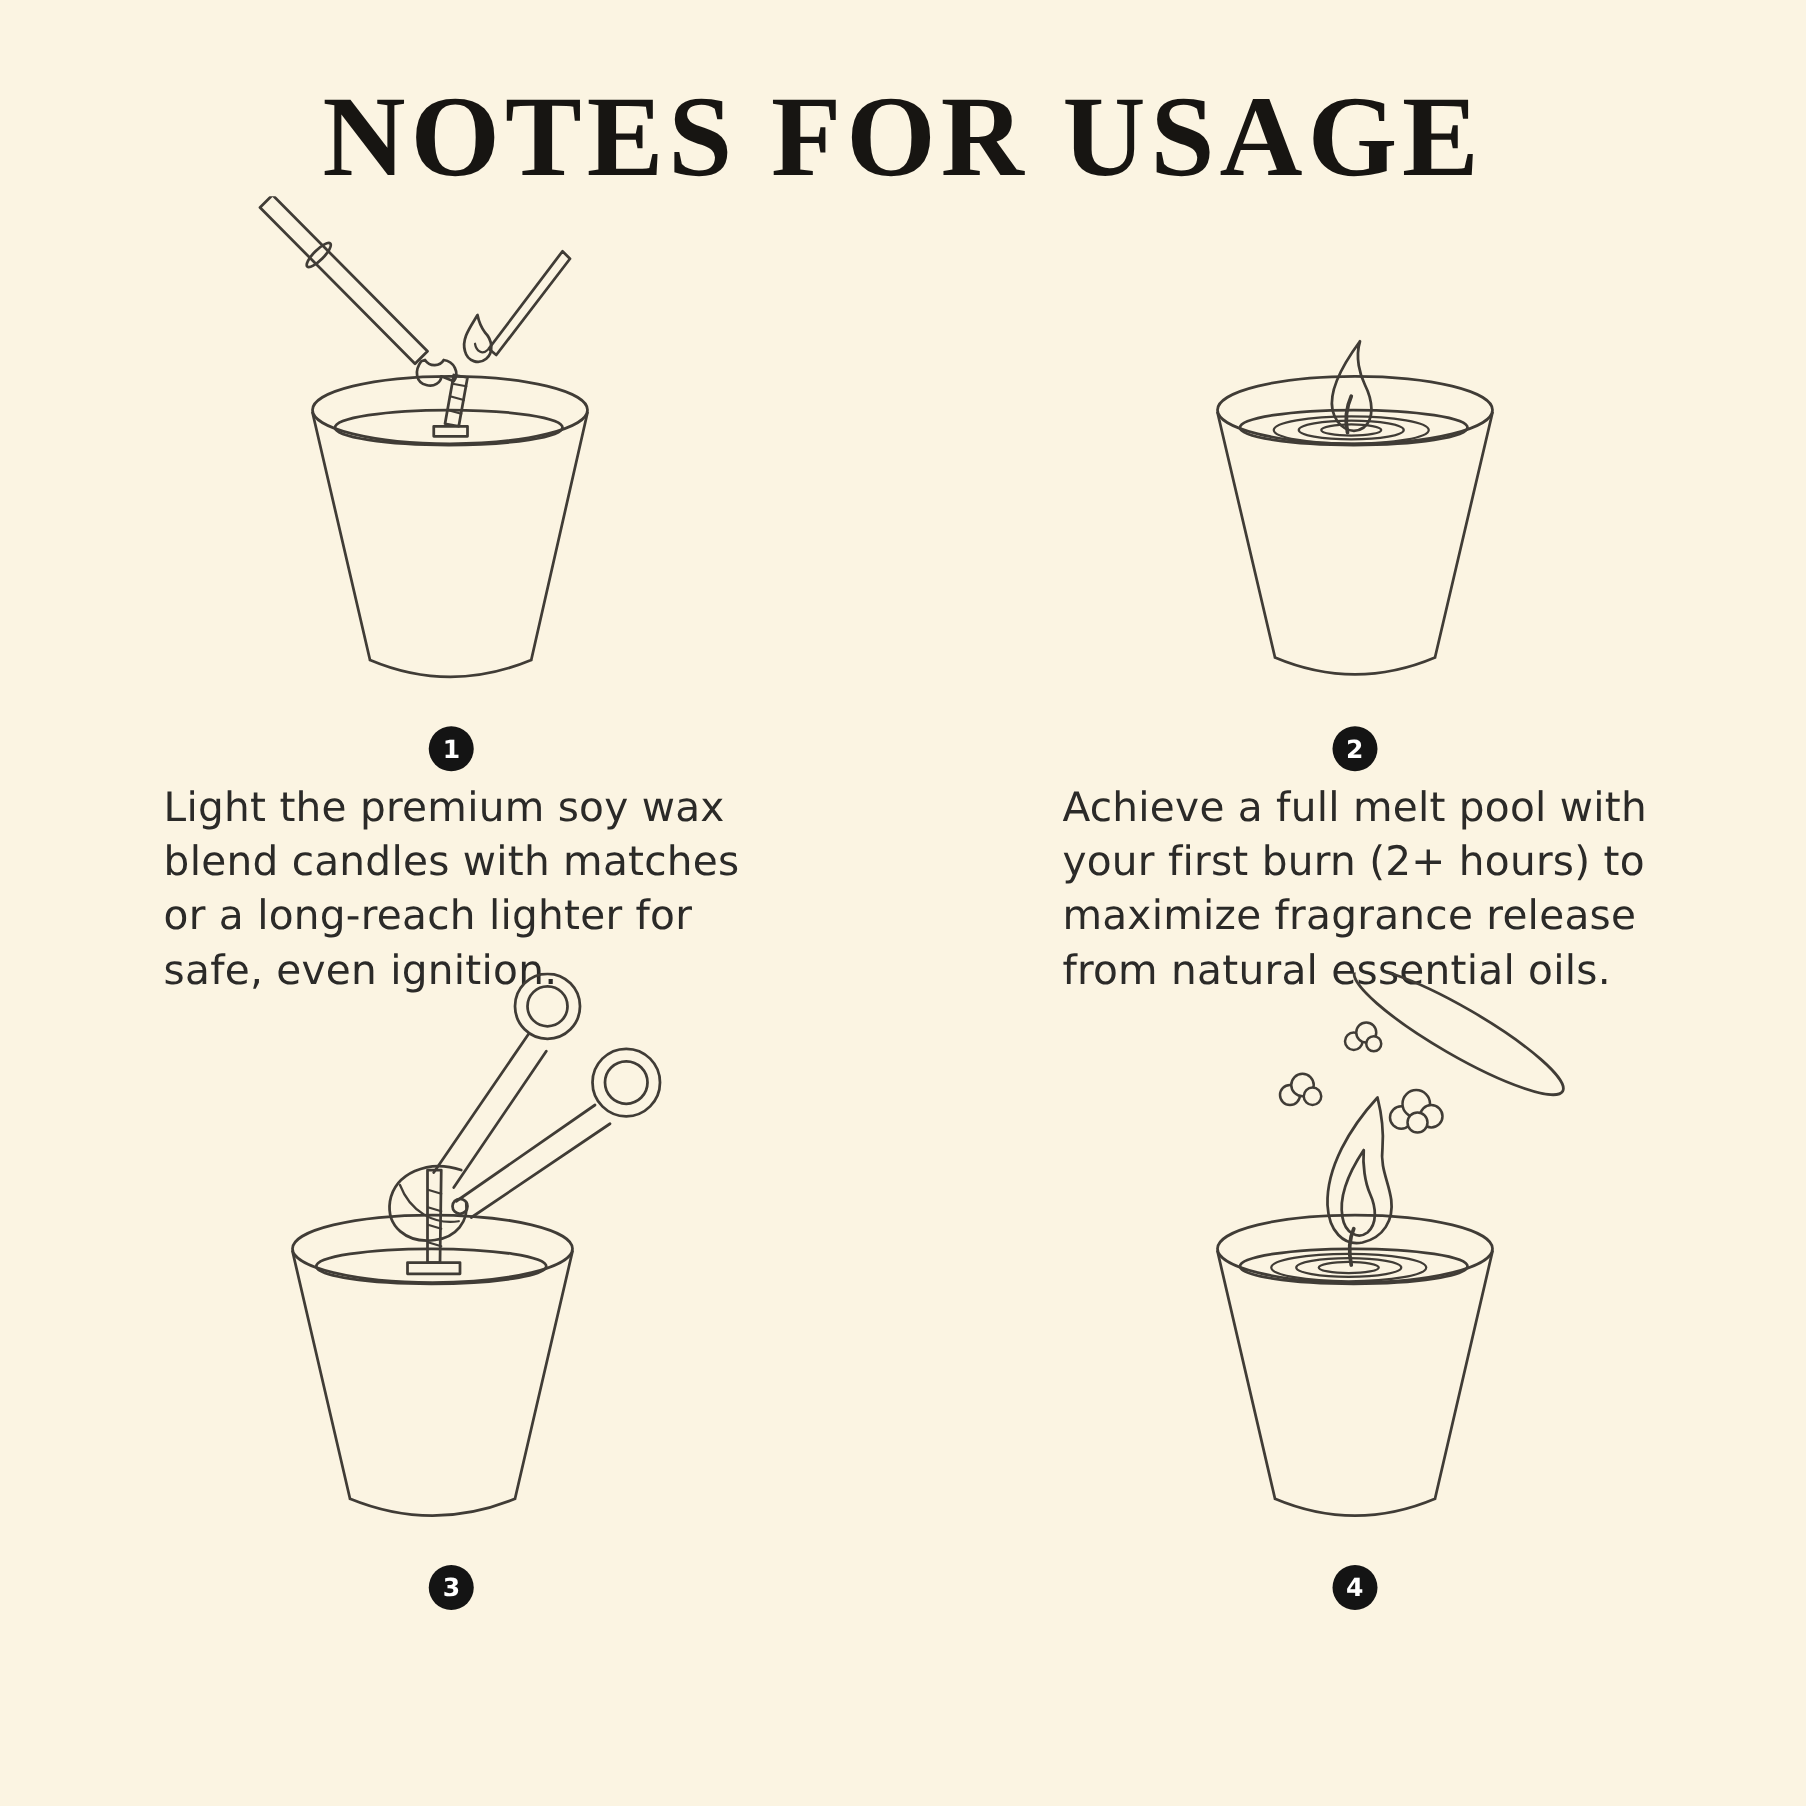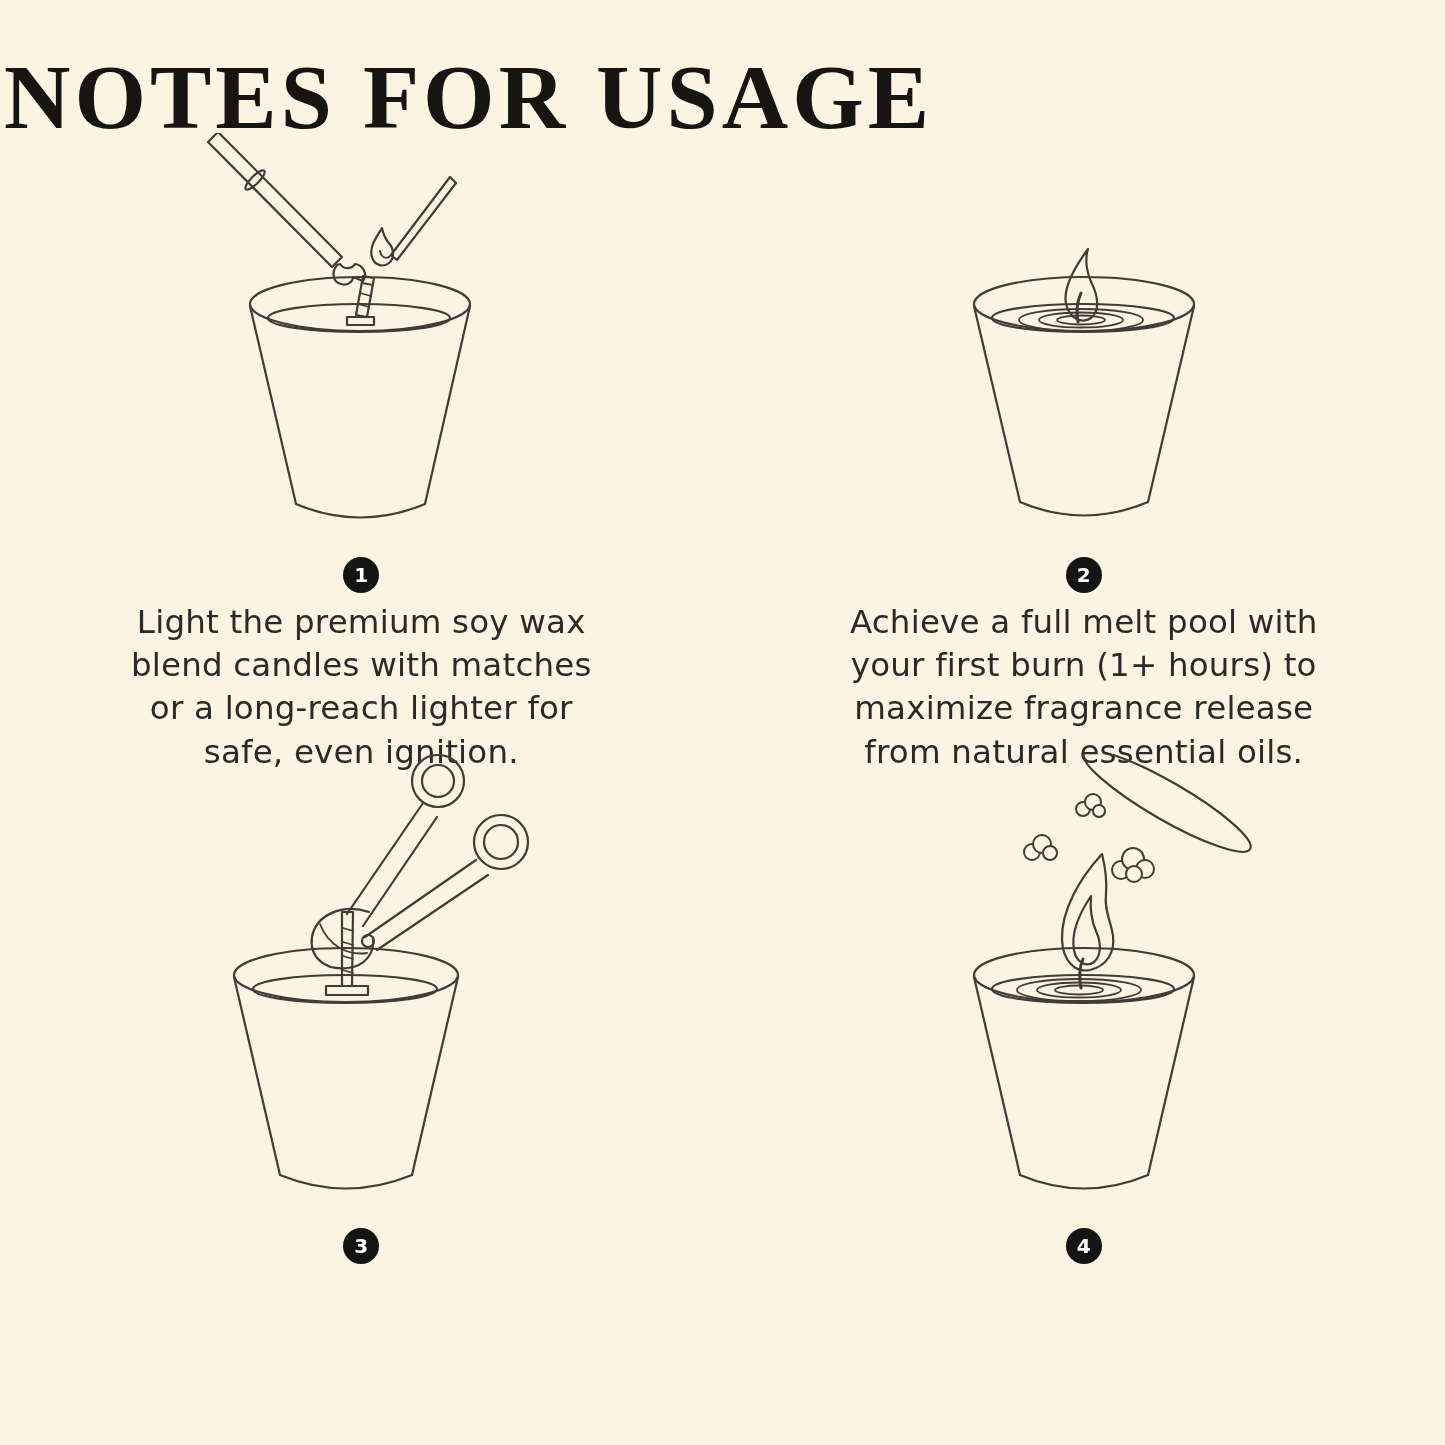--- a/index.html
+++ b/index.html
@@ -5,23 +5,23 @@
   html,body{margin:0;padding:0;}
   .page{
     position:relative;
     width:1445px;height:1445px;
     background:#fbf4e2;
     overflow:hidden;
     font-family:"DejaVu Sans",sans-serif;
     color:#2b2a28;
   }
   .title{
-    margin:4px;
+    margin:16px;
     padding-top:42px;
-    text-align:left;
+    text-align:center;
     font-family:"Liberation Serif",serif;
     font-weight:700;
     font-size:92px;
     line-height:1.12;
     letter-spacing:4px;
     color:#171512;
   }
   .grid{
     display:grid;
     grid-template-columns:1fr 1fr;
@@ -46,21 +46,20 @@
     color:#ffffff;
     font-size:20px;
     font-weight:bold;
     display:flex;
     align-items:center;
     justify-content:center;
   }
   .caption{
     margin:0;
     max-width:640px;
-    text-align:center;
     font-size:32.5px;
     line-height:1.33;
     letter-spacing:0.2px;
     white-space:pre-line;
   }
   svg{display:block;}
   .ink{
     stroke:#403c36;
     stroke-width:2.2;
     fill:none;
@@ -122,21 +121,21 @@
             <ellipse class="thin" cx="117" cy="74" rx="42" ry="7.5"></ellipse>
             <ellipse class="thin" cx="117" cy="74" rx="24" ry="4.5"></ellipse>
 
             <path d="M124,3 C110,22 99,43 102,58 C105,71 117,79 127,72 C136,65 134,50 128,38 C124,30 120,16 124,3 Z"></path>
             <path d="M114,76 C112,66 113,56 117,47" stroke-width="3"></path>
           </g>
         </svg>
       </div>
       <div class="badge">2</div>
       <p class="caption">Achieve a full melt pool with
-your first burn (1+ hours) to
+your first burn (2+ hours) to
 maximize fragrance release
 from natural essential oils.</p>
     </section>
 
     <section class="step row2">
       <div class="illus">
         <svg width="400" height="460" viewBox="0 0 400 460">
           <g class="ink">
 
             <ellipse cx="185" cy="221" rx="112" ry="27"></ellipse>

